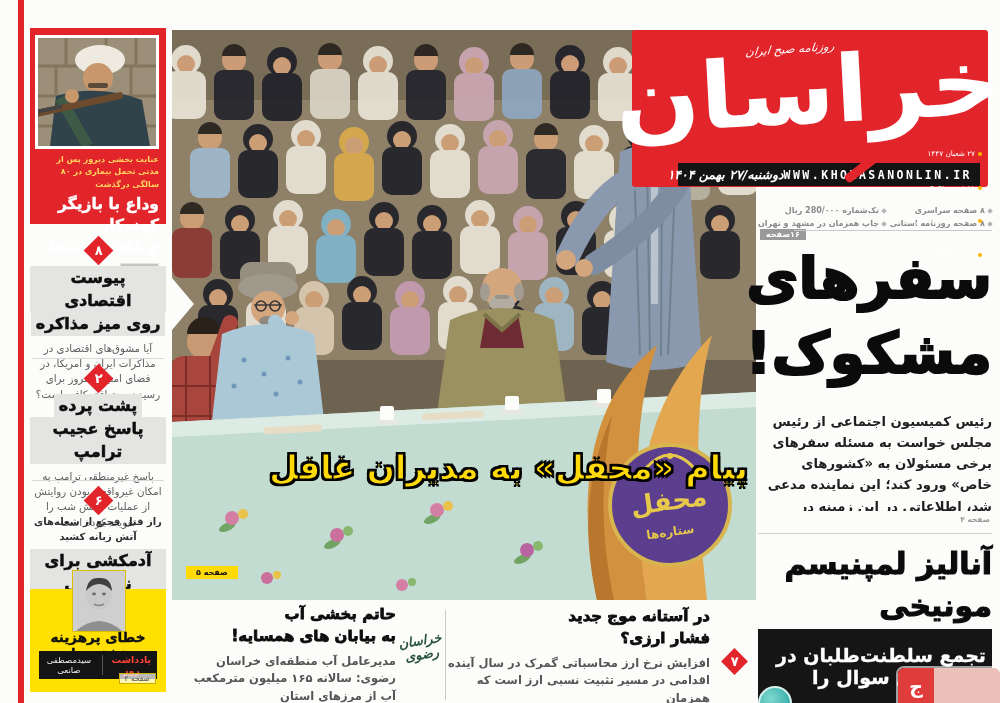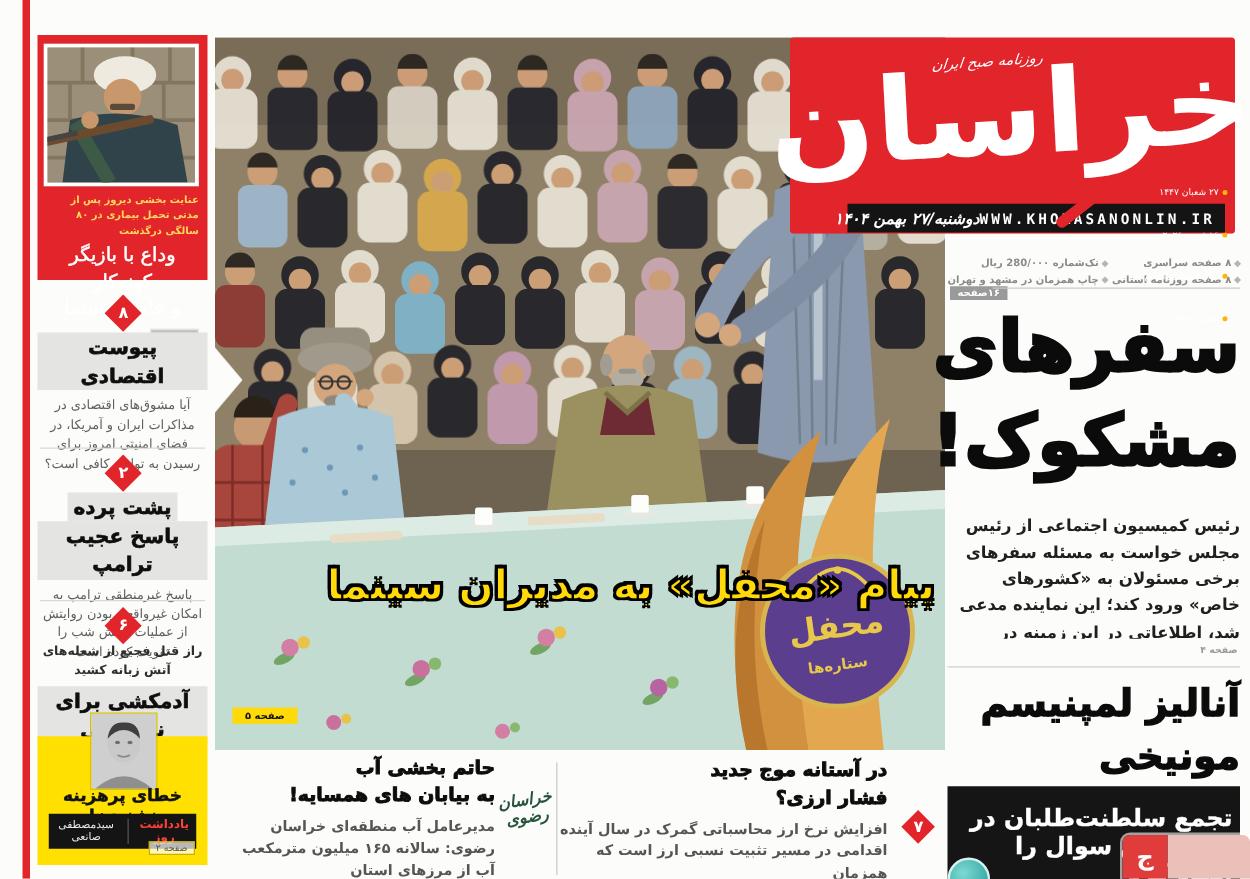--- a/index.html
+++ b/index.html
@@ -7,21 +7,21 @@
   .page{position:relative;width:1000px;height:703px;overflow:hidden;background:#fcfcfa;}
 
   
   .left-rule{position:absolute;left:18px;top:0;width:6px;height:703px;background:#e2242b;}
 
   
   .sidebar{position:absolute;left:30px;top:28px;width:136px;height:670px;}
   .obit{position:absolute;top:0;left:0;right:0;height:196px;background:#e2242b;color:#fff;padding:7px 7px 0;box-sizing:border-box;}
   .obit-photo{display:block;margin:0 auto;border:3px solid #fff;background:#9c8f7a;}
   .obit-kicker{font-size:8px;line-height:1.55;color:#ffd65e;text-align:right;margin-top:5px;font-weight:bold;}
-  .obit-title{font-size:15.5px;line-height:1.35;font-weight:normal;color:#fff;text-align:center;margin-top:3px;-webkit-text-stroke:0.4px #fff;}
+  .obit-title{font-size:15.5px;line-height:1.35;font-weight:bold;color:#fff;text-align:right;margin-top:3px;-webkit-text-stroke:0.4px #fff;}
   .obit-badge{display:inline-block;margin-top:4px;font-size:7.5px;color:#fff;background:rgba(0,0,0,0.22);border:1px solid rgba(255,255,255,0.55);padding:1px 6px;}
 
   .diamond{width:21px;height:21px;background:#e2242b;transform:rotate(45deg);margin:0 auto;display:flex;align-items:center;justify-content:center;}
   .diamond span{transform:rotate(-45deg);color:#fff;font-weight:bold;font-size:13px;}
   .sb-item{position:absolute;left:0;right:0;text-align:center;}
   .sb-title{margin-top:5px;font-size:16px;font-weight:bold;line-height:1.45;color:#0e0e0e;-webkit-text-stroke:0.5px #0e0e0e;}
   .sb-title .hl{background:#e4e4e2;padding:0 5px;display:inline-block;}
   .sb-body{margin-top:5px;font-size:10.3px;line-height:1.5;color:#5f5f5f;padding:0 2px;}
   .sb-kicker{margin-top:4px;font-size:10px;line-height:1.45;color:#2e2e2e;font-weight:bold;}
   .sb-hr{position:absolute;left:2px;right:2px;border:0;border-top:1px solid #d8d8d8;margin:0;}
@@ -116,20 +116,21 @@
       </div>
       <span class="obit-badge">صفحه ۶</span>
     </div>
 
     <div class="sb-item" style="top:212px;">
       <div class="diamond">
           <span>۸</span>
         </div>
       <div class="sb-title">
         <span class="hl">پیوست اقتصادی</span><br>
+        <span class="hl">روی میز مذاکره</span>
       </div>
       <div class="sb-body">آیا مشوق‌های اقتصادی در مذاکرات ایران و آمریکا، در فضای امنیتی امروز برای رسیدن به توافق کافی است؟</div>
     </div>
     <hr class="sb-hr" style="top:330px;">
 
     <div class="sb-item" style="top:340px;">
       <div class="diamond">
           <span>۲</span>
         </div>
       <div class="sb-title">
@@ -348,21 +349,21 @@
           <circle cx="68" cy="145" r="60" fill="#5b3f8e" stroke="#d8b54e" stroke-width="4"></circle>
           <path d="M44,108 q24,-26 48,0" stroke="#e8c84a" stroke-width="3" fill="none"></path>
           <circle cx="68" cy="96" r="3" fill="#e8c84a"></circle>
           <text x="68" y="150" font-size="26" font-weight="bold" fill="#e8c84a" text-anchor="middle" transform="rotate(-8 68 150)">محفل</text>
           <text x="68" y="176" font-size="12" font-weight="bold" fill="#e8c84a" text-anchor="middle" transform="rotate(-8 68 170)">ستاره‌ها</text>
         </g>
       </g>
     </svg>
 
     <div class="photo-notch"></div>
-    <div class="cap-head">پیام «محفل» به مدیران سینما</div>
+    <div class="cap-head">پیام «محفل» به مدیران غافل</div>
     <span class="cap-badge">صفحه ۵</span>
   </div>
 
   <header class="masthead">
     <div class="mh-tagline">روزنامه صبح ایران</div>
     <div class="mh-title">خراسان</div>
     <div class="mh-info">
       <div>۲۷ شعبان ۱۴۴۷</div>
       <div>۱۶ فوریه ۲۰۲۶</div>
       <div>سال هشتاد و هشتم</div>

